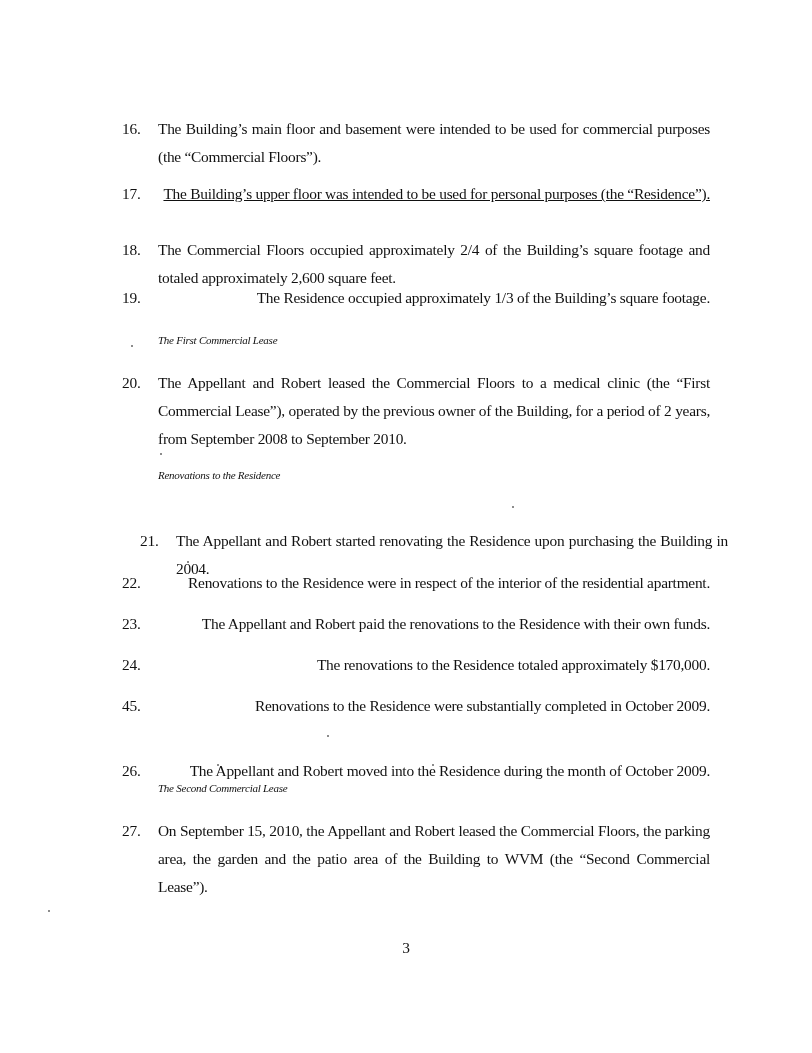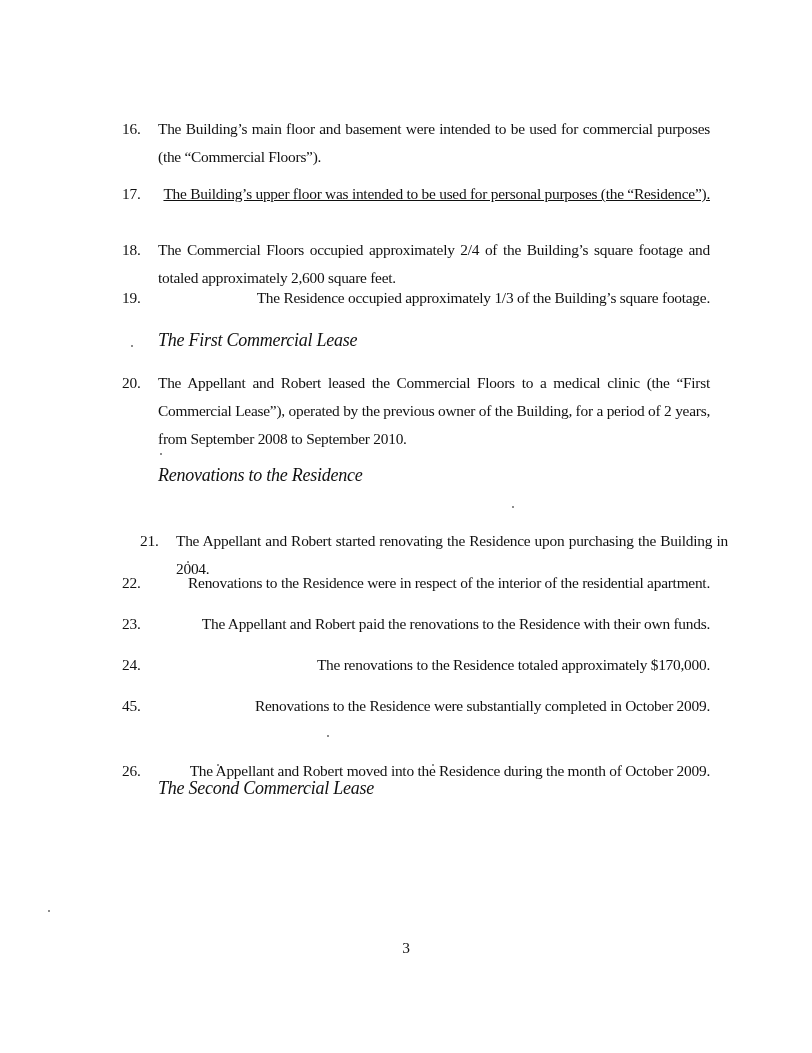--- a/index.html
+++ b/index.html
@@ -4,21 +4,21 @@
 <style>
   html, body { margin: 0; padding: 0; background: #ffffff; }
   body { width: 812px; height: 1053px; position: relative; overflow: hidden;
          font-family: "Liberation Serif", "DejaVu Serif", serif; color: #111111; }
   .page { position: absolute; left: 0; top: 0; width: 812px; height: 1053px; }
   .para { position: absolute; left: 122px; width: 588px; font-size: 15.4px; line-height: 28px;
           letter-spacing: -0.25px; }
   .para .num { position: absolute; left: 0; top: 0; width: 36px; }
   .para .txt { display: block; margin-left: 36px; text-align: justify; }
   .para.single .txt { text-align: right; }
-  .heading { position: absolute; left: 158px; font-size: 18px; font-style: italic;
+  .heading { position: absolute; left: 158px; font-size: 11px; font-style: italic;
              line-height: 28px; letter-spacing: -0.25px; }
   .pagenum { position: absolute; left: 0; width: 812px; text-align: center; top: 934px;
              font-size: 15.4px; line-height: 28px; }
   .speck { position: absolute; width: 1.5px; height: 1.5px; background: #777; border-radius: 50%; }
 </style>
 </head>
 <body>
 
 <div class="page">
 
@@ -76,20 +76,24 @@
     <span class="txt">Renovations to the Residence were substantially completed in October 2009.</span>
   </div>
 
   <div class="para single" style="top:733px;margin-top:24px;">
     <span class="num">26.</span>
     <span class="txt">The Appellant and Robert moved into the Residence during the month of October 2009.</span>
   </div>
 
   <div class="heading" style="top:774px;text-align:right;">The Second Commercial Lease</div>
 
+  <div class="para" style="top:817px;">
+    <span class="num">27.</span>
+    <span class="txt">On September 15, 2010, the Appellant and Robert leased the Commercial Floors, the parking area, the garden and the patio area of the Building to WVM (the “Second Commercial Lease”).</span>
+  </div>
 
   <div class="pagenum">3</div>
 
   <div class="speck" style="left:131px; top:345px;"></div>
   <div class="speck" style="left:160px; top:453px;"></div>
   <div class="speck" style="left:512px; top:506px;"></div>
   <div class="speck" style="left:187px; top:561px;"></div>
   <div class="speck" style="left:327px; top:735px;"></div>
   <div class="speck" style="left:217px; top:764px;"></div>
   <div class="speck" style="left:432px; top:764px;"></div>

